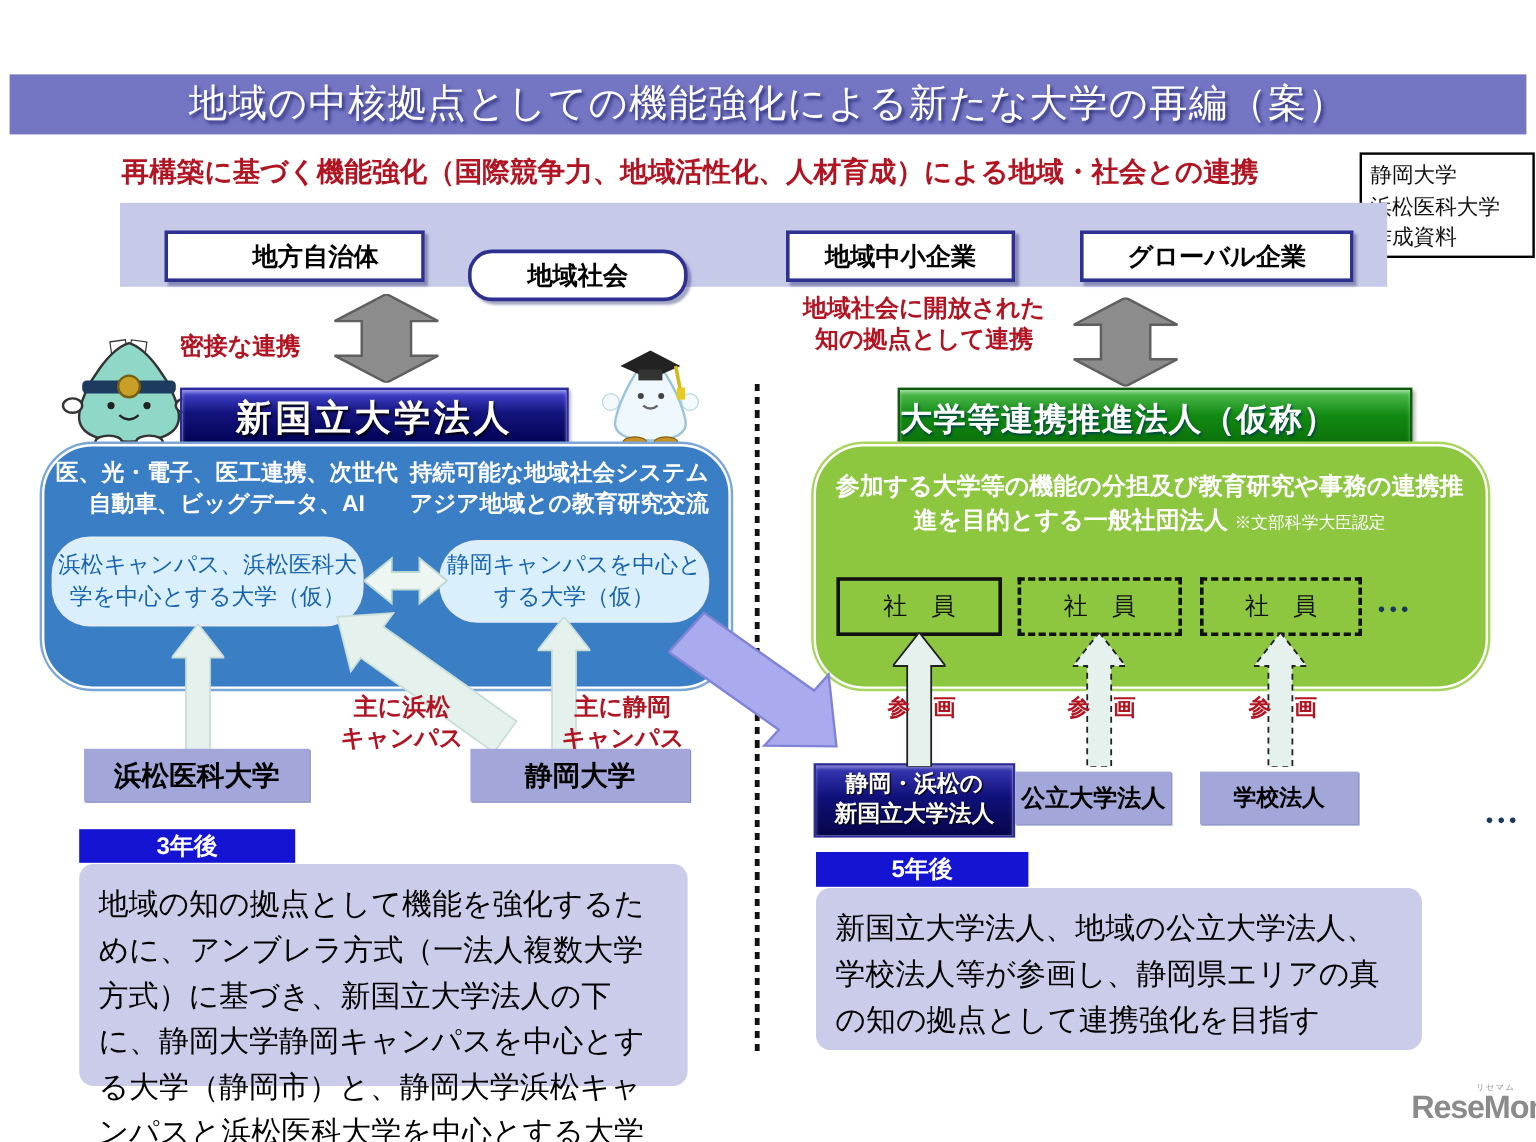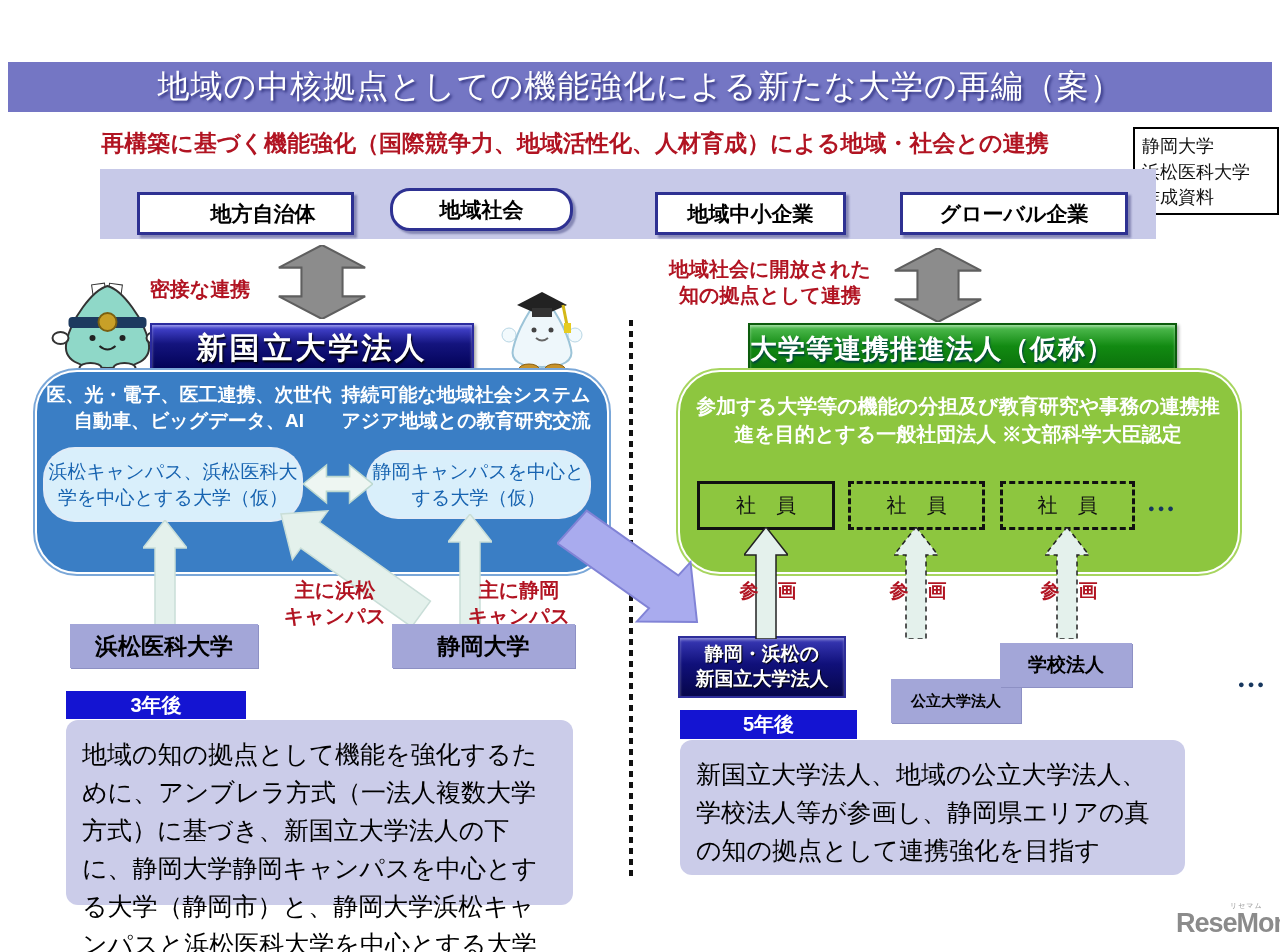--- a/index.html
+++ b/index.html
@@ -15,28 +15,28 @@
     font-weight:bold;font-size:23px;white-space:nowrap;}
   .credit-box{left:1133px;top:127px;width:128px;height:74px;background:#fff;
     border:2px solid #000;padding:5px 7px;font-size:18px;line-height:1.42;color:#111;}
 
   
   .band{left:100px;top:169px;width:1056px;height:70px;background:#c7c9e8;}
   .stake-box{height:37px;background:#fff;border:3px solid #2e3192;
     box-shadow:3px 3px 2px rgba(56,58,120,.45);display:flex;align-items:center;
     justify-content:center;font-weight:bold;font-size:21px;color:#000;}
   .s0{left:137px;top:192px;width:176px;padding-left:35px;}
-  .s1{left:390px;top:188px;width:177px;border-radius:20px;}
+  .s1{left:390px;top:208px;width:177px;border-radius:20px;}
   .s2{left:655px;top:192px;width:185px;}
   .s3{left:900px;top:192px;width:222px;}
 
   
   .red-label{color:#b11422;font-weight:bold;font-size:20px;line-height:1.3;text-align:center;}
   .link-left{left:140px;top:276px;width:120px;}
-  .link-right{left:652px;top:256px;width:236px;}
+  .link-right{left:652px;top:244px;width:236px;}
   .updown-a{left:278px;top:245px;}
   .updown-b{left:894px;top:248px;}
 
   
   .navy-header{left:150px;top:323px;width:320px;height:47px;
     background:linear-gradient(180deg,#4949d8 0%,#14147e 40%,#000052 100%);
     border:2px solid #2b2b9e;box-shadow:inset 0 2px 3px rgba(255,255,255,.45),2px 2px 3px rgba(0,0,0,.35);
     display:flex;align-items:center;justify-content:center;}
   .navy-header span{color:#fff;font-weight:bold;font-size:30px;letter-spacing:3px;
     text-shadow:1px 2px 2px #000;white-space:nowrap;}
@@ -59,21 +59,21 @@
     color:#1763b0;font-weight:normal;font-size:19px;line-height:1.35;text-align:center;}
   .pill-left{left:45px;top:449px;width:256px;height:71px;}
   .pill-right{left:368px;top:452px;width:221px;height:65px;}
   .lr-arrow{left:303px;top:463px;}
 
   
   .green-panel{left:678px;top:370px;width:558px;height:200px;background:#8dc63f;
     border:2px solid #fff;border-radius:42px;box-shadow:0 0 0 2px #a7d55f;}
   .green-desc{left:692px;top:392px;width:532px;text-align:center;color:#fff;
     font-weight:bold;font-size:20px;line-height:1.4;}
-  .green-desc .note{font-size:20px;font-weight:bold;}
+  .green-desc .note{font-size:14px;font-weight:normal;}
   .member-box{height:43px;border:3px solid #111;display:flex;align-items:center;
     justify-content:center;color:#111;font-weight:normal;font-size:20px;}
   .member-box.dashed{border-style:dashed;}
   .m0{left:697px;top:481px;width:132px;}
   .m1{left:848px;top:481px;width:131px;}
   .m2{left:1000px;top:481px;width:129px;}
   .dots{color:#17375e;font-size:11px;letter-spacing:3px;font-weight:bold;}
   .dots1{left:1148px;top:502px;}
   .dots2{left:1238px;top:678px;}
 
@@ -85,21 +85,21 @@
   .pale-b{left:266px;top:506px;}
   .purple-arrow{left:557px;top:508px;z-index:3;}
   .divider{left:629px;top:320px;width:4px;height:557px;
     background:repeating-linear-gradient(180deg,#111 0 6px,transparent 6px 11px);z-index:2;}
 
   
   .purple-box{background:#a3a6d8;display:flex;align-items:center;justify-content:center;
     color:#000;font-weight:bold;box-shadow:1px 1px 0 #8d90c4;}
   .u-hama{left:70px;top:624px;width:188px;height:44px;font-size:23px;}
   .u-shizu{left:392px;top:624px;width:183px;height:44px;font-size:23px;}
-  .e-koritsu{left:891px;top:643px;width:130px;height:44px;font-size:15px;margin-top:36px;}
+  .e-koritsu{left:846px;top:643px;width:130px;height:44px;font-size:20px;}
   .e-gakko{left:1000px;top:643px;width:132px;height:44px;font-size:19px;}
   .e-navy{left:678px;top:636px;width:164px;height:58px;
     background:linear-gradient(180deg,#3a3ab8 0%,#10107a 45%,#06064a 100%);
     border:2px solid #2e2e9a;box-shadow:inset 0 2px 3px rgba(255,255,255,.4);
     display:flex;flex-direction:column;align-items:center;justify-content:center;
     color:#fff;font-weight:bold;font-size:19px;line-height:1.3;text-shadow:1px 1px 1px #000;}
   .part-label{width:80px;z-index:4;font-size:19px;}
   .p0{left:728px;top:579px;}
   .p1{left:878px;top:579px;}
   .p2{left:1029px;top:579px;}

